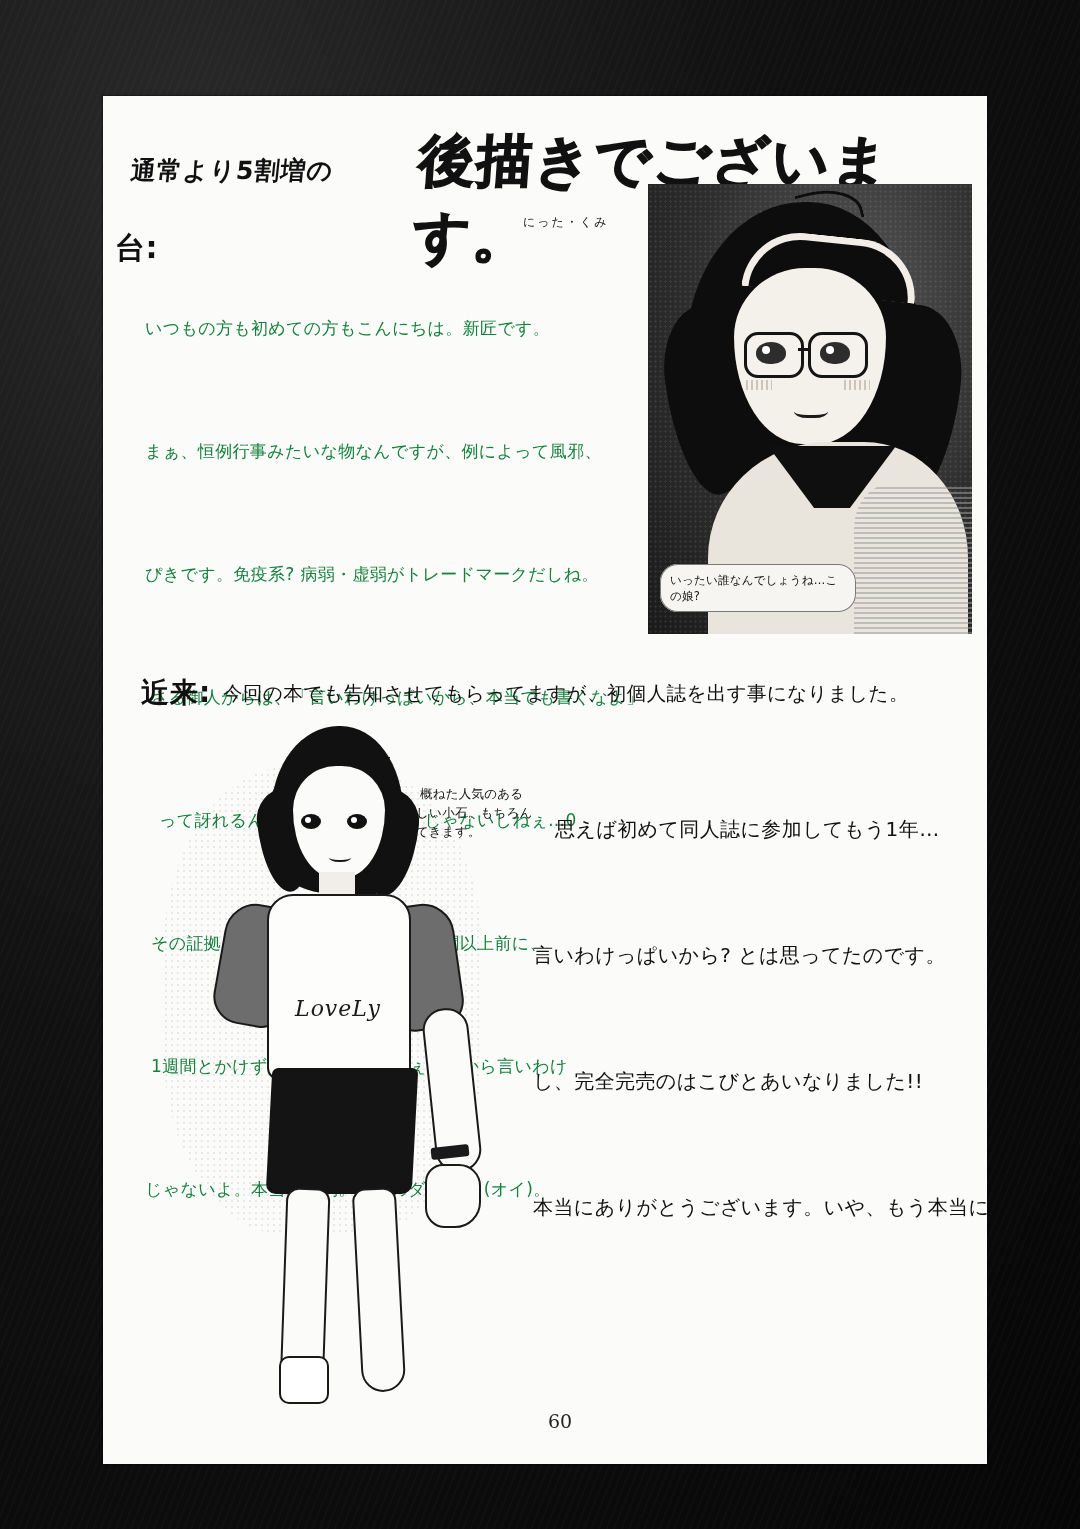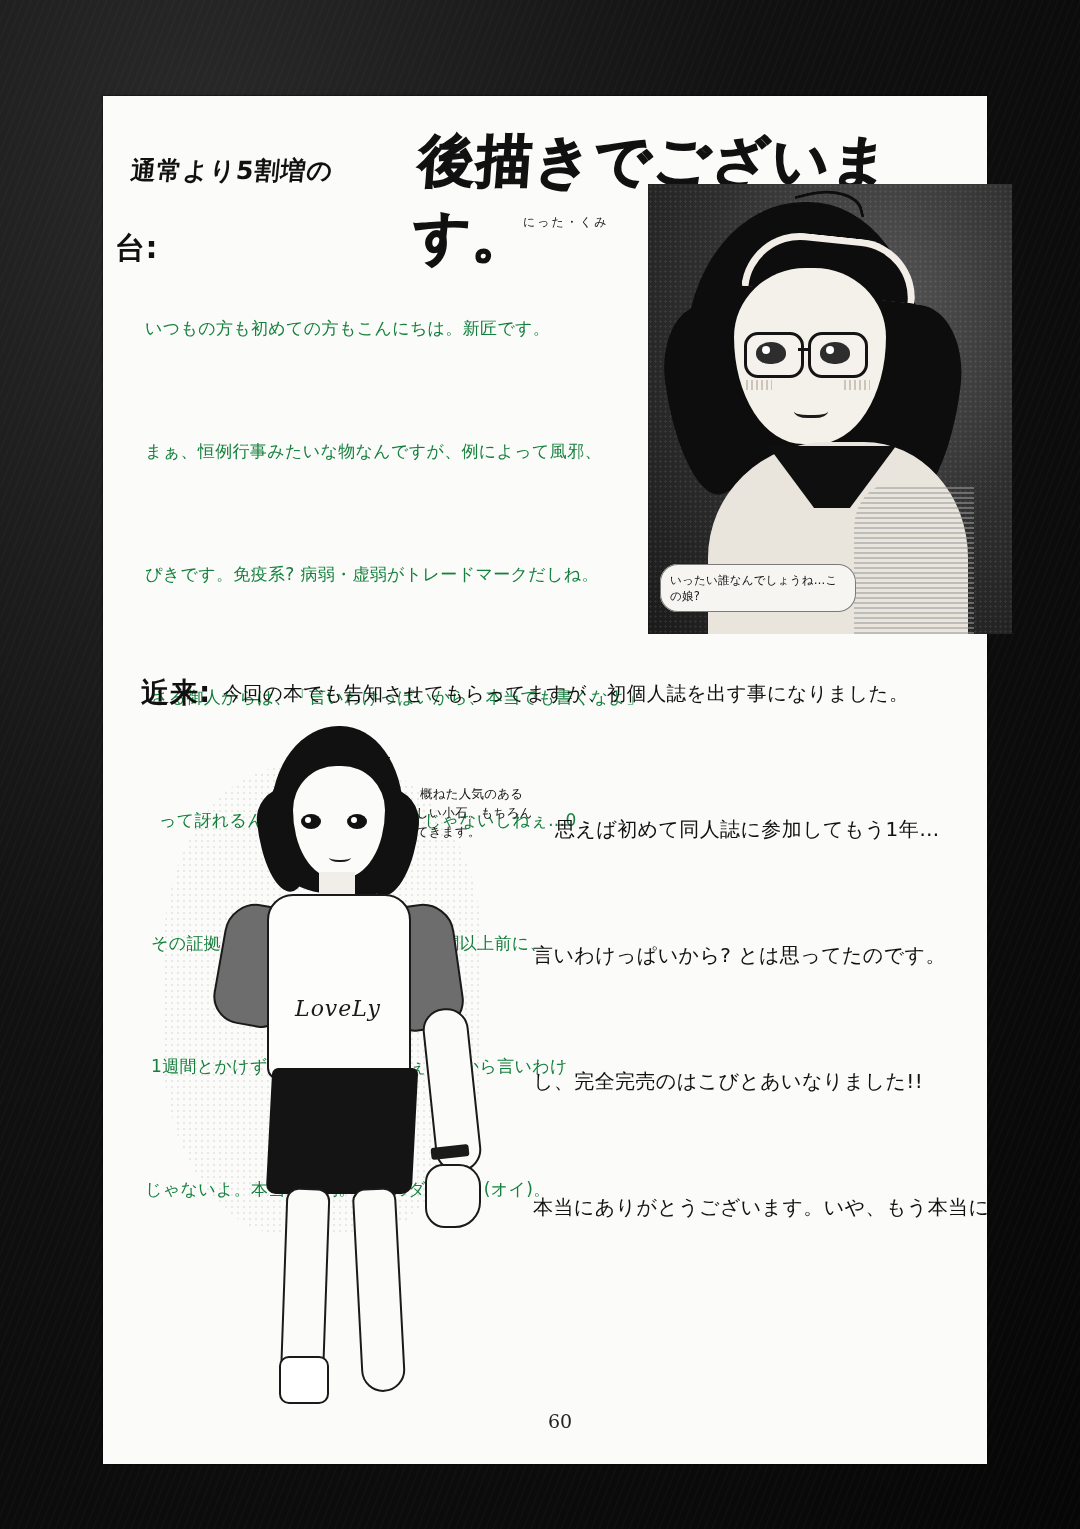--- a/index.html
+++ b/index.html
@@ -108,21 +108,21 @@
   }
   .sec1-body .ln { display: block; white-space: nowrap; }
   .sec1-body .ln.i1 { padding-left: 14px; }
   .sec1-body .ln.i2 { padding-left: 6px; }
 
   
   .illus-top {
     position: absolute;
     left: 545px;
     top: 88px;
-    width: 364px;
+    width: 324px;
     height: 450px;
     background:
       radial-gradient(ellipse at 62% 30%, #5a5a5a 0%, #2e2e2e 55%, #1a1a1a 100%);
     overflow: hidden;
   }
   .illus-top::before {
     content: "";
     position: absolute;
     inset: 0;
     background-image:

